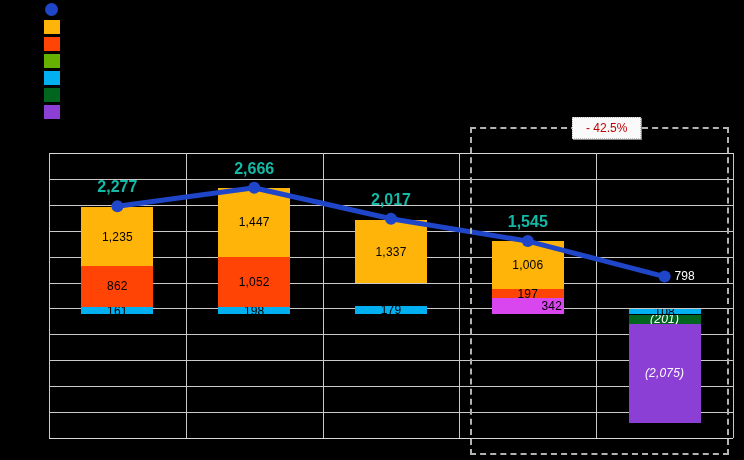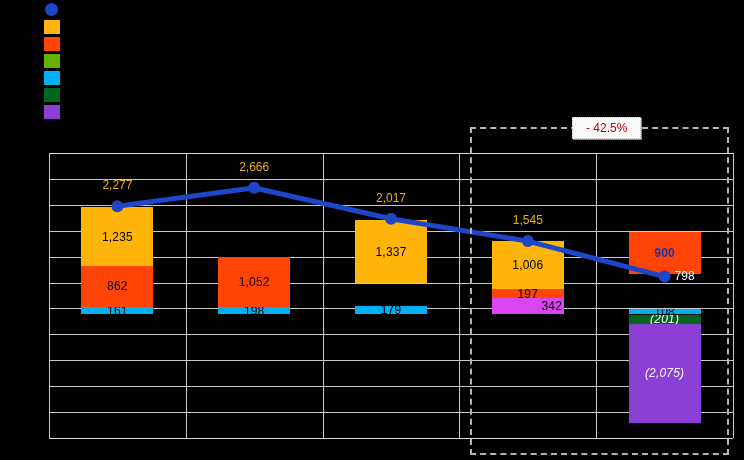--- a/index.html
+++ b/index.html
@@ -23,21 +23,21 @@
   .barcol{position:absolute;bottom:0;}
   .seg{position:absolute;left:0;width:100%;box-sizing:border-box;
        display:flex;align-items:center;justify-content:center;
        font-size:12px;color:#000;letter-spacing:.2px;overflow:hidden;}
   .seg.neg{color:#fff;font-style:italic;}
   .seg.boldblue{color:#1436a8;font-weight:bold;}
 
   
   #linelayer{position:absolute;left:0;top:0;width:744px;height:460px;
              pointer-events:none;}
-  .ptlabel{position:absolute;color:#eab308;font-size:12px;font-weight:normal;
+  .ptlabel{position:absolute;color:#14b8a6;font-size:16px;font-weight:bold;
            white-space:nowrap;transform:translateX(-50%);}
   .endlabel{position:absolute;color:#fff;font-size:12px;white-space:nowrap;}
 
   
   #bracket{position:absolute;left:470px;top:127px;width:259px;height:328px;
            border:2px dashed #b3b3b3;border-top-width:2px;box-sizing:border-box;}
   #pctbadge{position:absolute;left:572px;top:117px;
             background:#fafafa;border:1px dotted #bbb;
             padding:3px 13px;color:#c00000;font-size:12px;
             white-space:nowrap;box-shadow:1px 1px 0 #888;}
@@ -103,20 +103,23 @@
           <span>1,235</span>
         </div>
         <div class="seg" style="top: 112.907px; height: 40.945px; background: rgb(255, 68, 5);">
           <span>862</span>
         </div>
         <div class="seg" style="top: 153.852px; height: 7.6475px; background: rgb(0, 176, 240);">
           <span>161</span>
         </div>
       </div>
       <div class="barcol" style="left: 169.2px; width: 72px; height: 285px; bottom: 0px;">
+        <div class="seg" style="top: 34.865px; height: 68.7325px; background: rgb(255, 180, 10);">
+          <span>1,447</span>
+        </div>
         <div class="seg" style="top: 103.597px; height: 49.97px; background: rgb(255, 68, 5);">
           <span>1,052</span>
         </div>
         <div class="seg" style="top: 153.567px; height: 7.9325px; background: rgb(0, 176, 240);">
           <span>198</span>
         </div>
       </div>
       <div class="barcol" style="left: 306px; width: 72px; height: 285px; bottom: 0px;">
         <div class="seg" style="top: 66.975px; height: 63.5075px; background: rgb(255, 180, 10);">
           <span>1,337</span>
@@ -130,23 +133,20 @@
           <span>1,006</span>
         </div>
         <div class="seg" style="top: 135.898px; height: 9.3575px; background: rgb(255, 68, 5);">
           <span>197</span>
         </div>
         <div class="seg" style="top: 145.255px; height: 16.245px; background: #d946ef; padding-left: 48px;">
           <span>342</span>
         </div>
       </div>
       <div class="barcol" style="left: 579.6px; width: 72px; height: 285px; bottom: 0px;">
-        <div class="seg boldblue" style="top: 78.66px; height: 42.75px; background: rgb(255, 68, 5);">
-          <span>900</span>
-        </div>
         <div class="seg" style="top: 156.37px; height: 5.13px; background: rgb(0, 176, 240);">
           <span>108</span>
         </div>
         <div class="seg neg" style="top: 161.5px; height: 9.5475px; background: rgb(0, 102, 31);">
           <span>(201)</span>
         </div>
         <div class="seg neg" style="top: 171.048px; height: 98.5625px; background: rgb(139, 63, 212);">
           <span>(2,075)</span>
         </div>
       </div>

